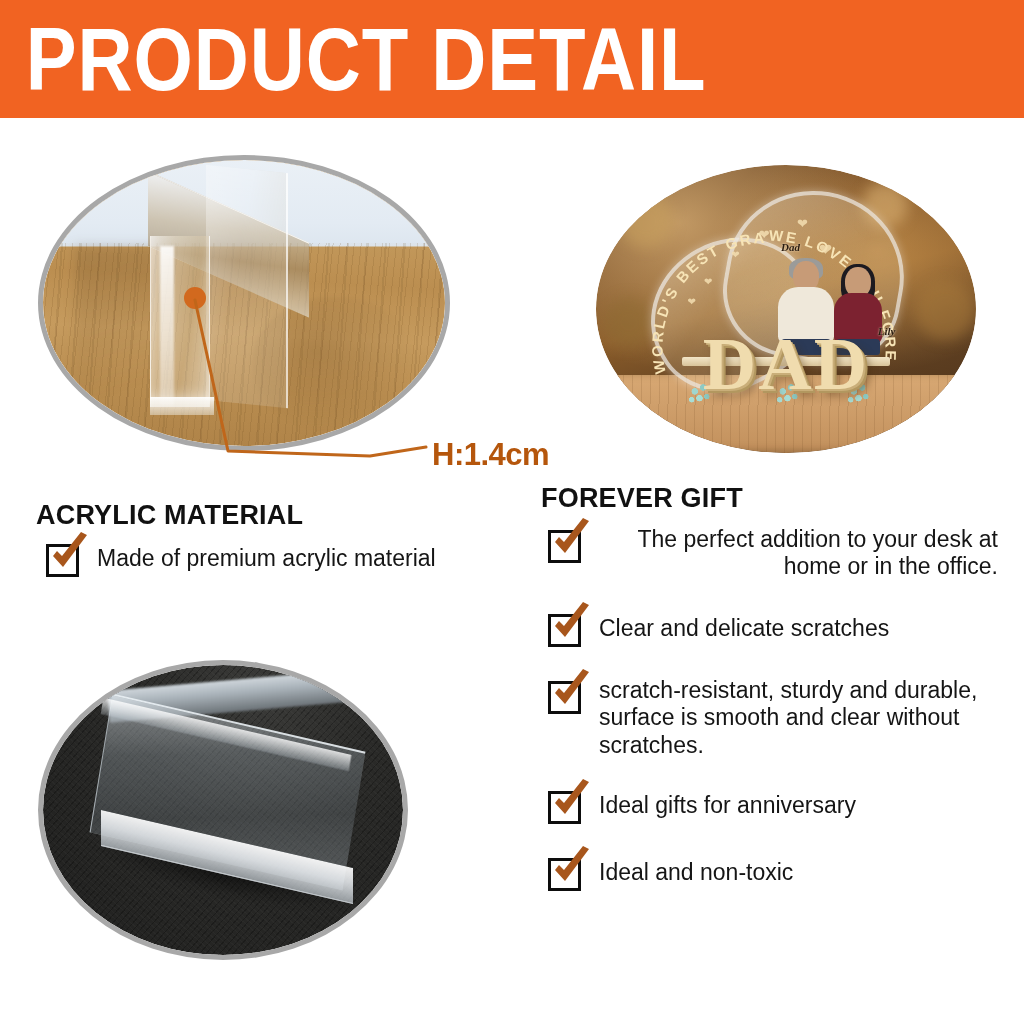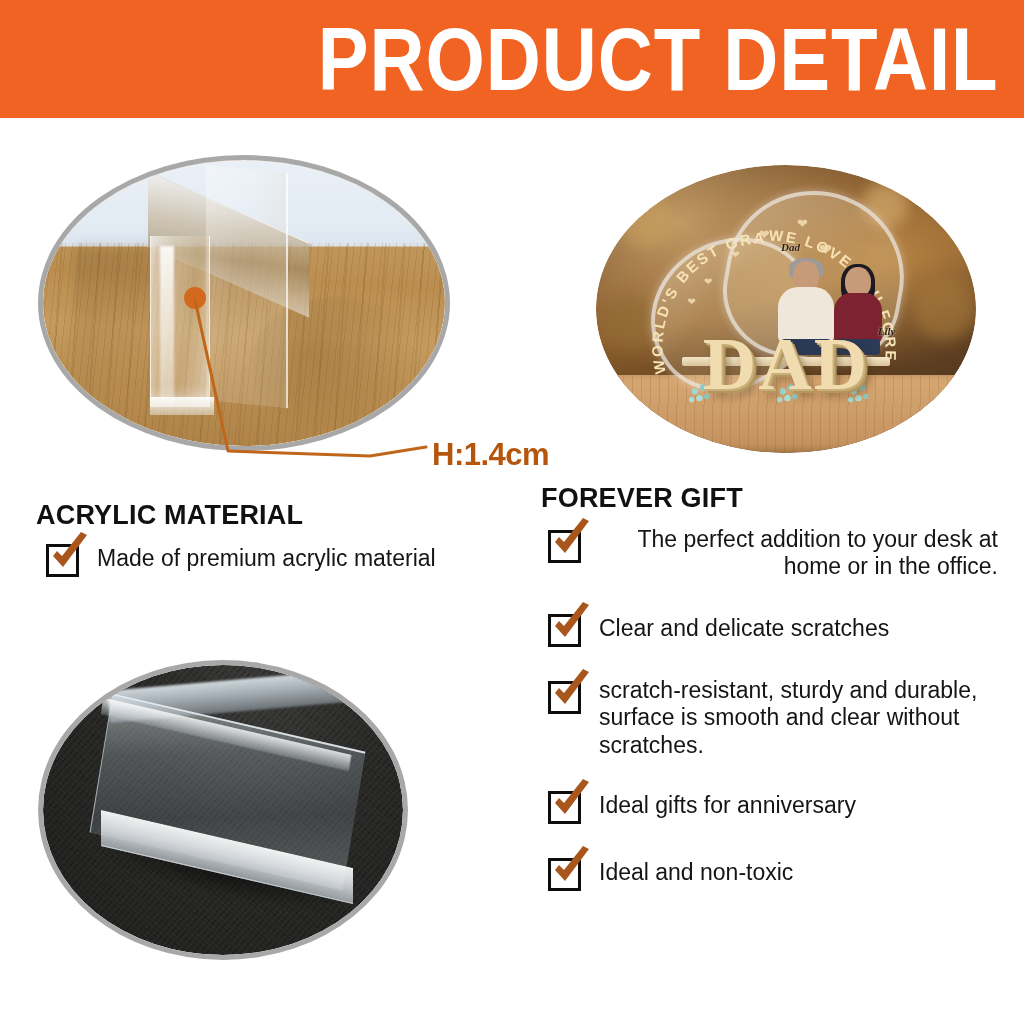--- a/index.html
+++ b/index.html
@@ -24,21 +24,21 @@
   
   .header-banner {
     position: absolute;
     left: 0;
     top: 0;
     width: 1024px;
     height: 118px;
     background: #f16322;
     display: flex;
     align-items: center;
-    justify-content: flex-end;
+    justify-content: flex-start;
   }
   .header-title {
     color: #ffffff;
     font-family: "Liberation Sans Narrow", "Liberation Sans", sans-serif;
     font-size: 82px;
     font-weight: 700;
     letter-spacing: 1px;
     line-height: 1;
     transform: scaleX(0.93) scaleY(1.08);
     transform-origin: center;

